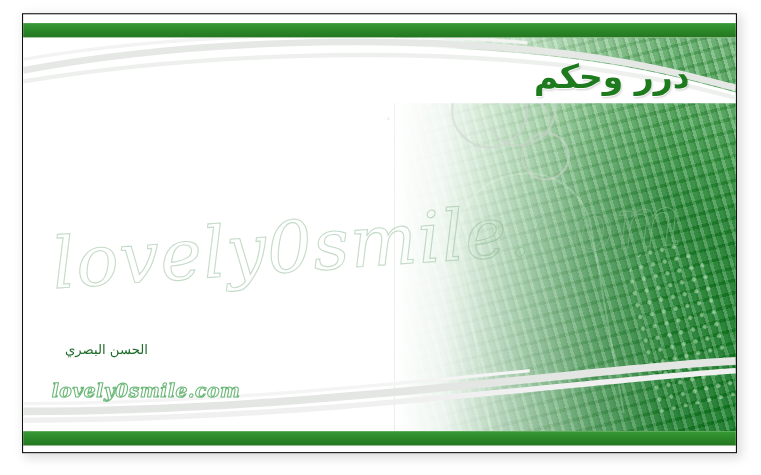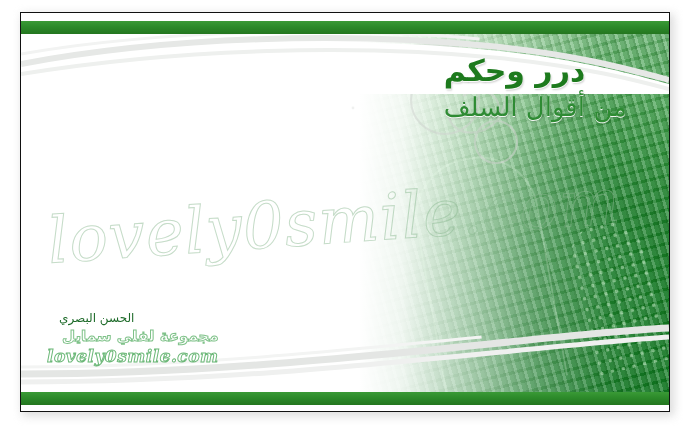--- a/index.html
+++ b/index.html
@@ -111,21 +111,21 @@
     color:transparent;
     -webkit-text-stroke:1px rgba(140,185,145,.50);
     transform:rotate(-4deg);
     pointer-events:none;
     user-select:none;
   }
 
   
   .header{
     position:absolute;right:42px;top:22px;z-index:5;
-    text-align:left;
+    text-align:right;
     line-height:1;
   }
   .title-main{
     font-family:"DejaVu Sans","Liberation Sans",sans-serif;
     font-size:30px;font-weight:bold;color:#1d7a1d;
     letter-spacing:1px;
     text-shadow:0 1px 0 rgba(255,255,255,.9), 1px 2px 2px rgba(0,0,0,.18);
     direction:rtl;
   }
   .title-sub{
@@ -226,30 +226,28 @@
           <path d="M0 52 C170 52 330 36 470 22 C556 13 612 8 650 6" fill="none" stroke="#e4e6e4" stroke-width="7"></path>
           <path d="M0 60 C180 60 340 44 482 30 C564 22 616 17 650 15" fill="none" stroke="#eff0ef" stroke-width="5"></path>
           <path d="M0 45 C160 45 320 29 462 15" fill="none" stroke="#f3f4f3" stroke-width="3"></path>
         </svg>
       </div>
 
       <div class="watermark">lovely0smile.com</div>
 
       <div class="header">
         <div class="title-main">درر وحكم</div>
-        <div class="title-sub">من أقوال السلف</div>
       </div>
 
       <div class="quote">
       </div>
 
       <div class="attrib">الحسن البصري</div>
 
       <div class="brand">
-        <div class="brand-ar">مجموعة لفلي سمايل</div>
         <div class="brand-en">lovely0smile.com</div>
       </div>
 
     </div>
 
     <div class="rail bottom"></div>
 
   </div>
 </div>
 

